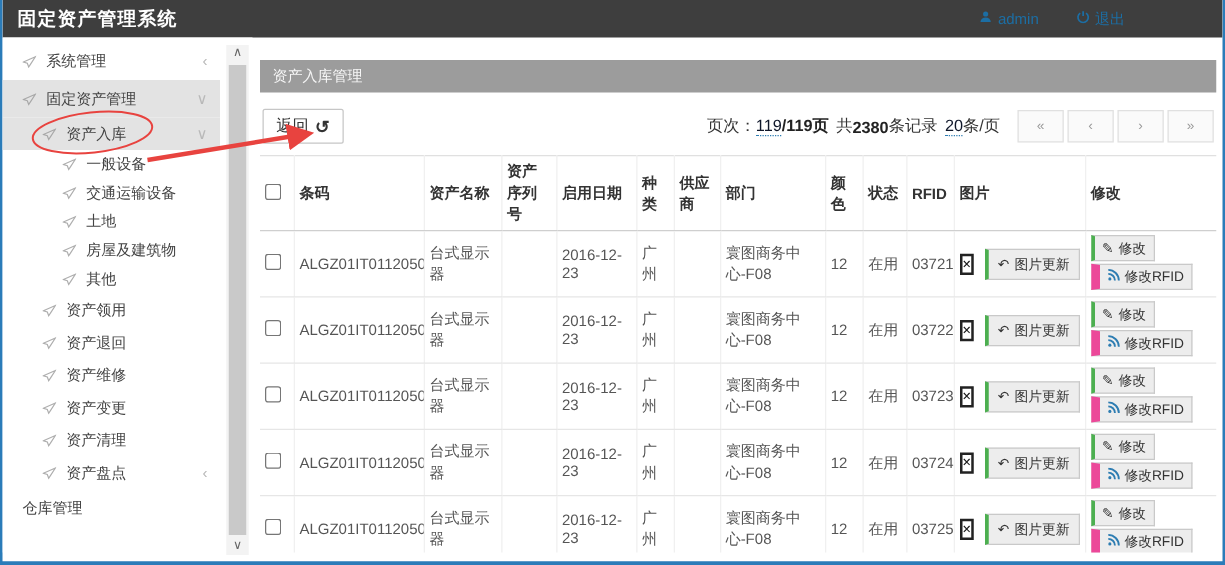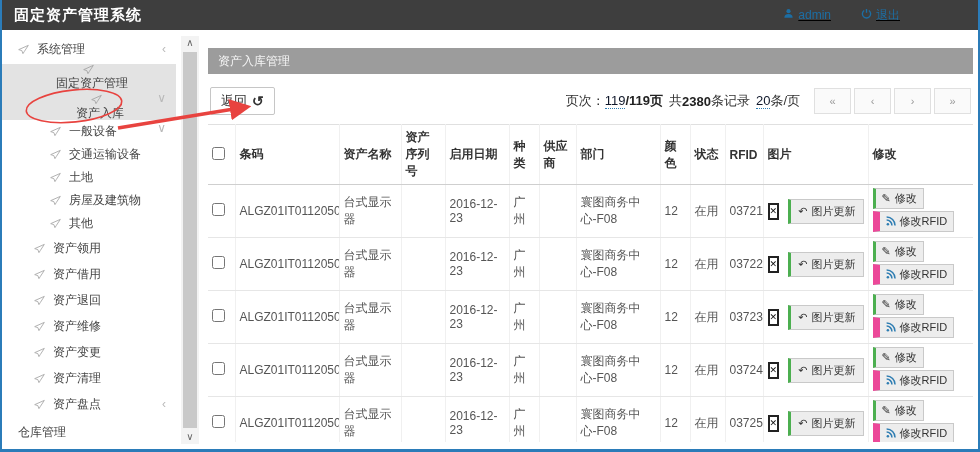--- a/index.html
+++ b/index.html
@@ -3,34 +3,34 @@
 <meta charset="utf-8">
 <style>
   * { margin:0; padding:0; box-sizing:border-box; }
   body { font-family:"Liberation Sans","DejaVu Sans",sans-serif; background:#fff; }
   .window { position:relative; width:980px; height:452px; overflow:hidden;
             border-left:2px solid #2b7cb9; border-right:2px solid #2b7cb9; border-bottom:3px solid #2b7cb9; }
 
   
   .topbar { height:30px; background:#3e3e3e; display:flex; align-items:center; }
   .app-title { color:#fff; font-size:15px; font-weight:bold; padding-left:12px; letter-spacing:1px; }
-  .topbar-right { margin-left:auto; margin-right:78px; display:flex; gap:30px;text-decoration:underline; }
+  .topbar-right { margin-left:auto; margin-right:78px; display:flex; gap:30px; }
   .toplink { display:flex; align-items:center; gap:4px; color:#1c6ea4; font-size:12px; cursor:pointer; text-decoration:none; }
 
   
   .content { display:flex; height:412px; }
 
   
   .sidebar { position:relative; width:200px; background:#fff; flex:0 0 200px; padding-top:4px; }
   .side-items { width:174px; }
   .side-item { display:flex; align-items:center; padding-right:10px; cursor:pointer; color:#444; font-size:12px; }
   .side-item[data-level="1"] { height:30px; padding-left:16px; }
   .side-item[data-level="2"] { height:26px; padding-left:32px; }
   .side-item[data-level="3"] { height:23px; padding-left:48px; }
-  .side-item[data-active="true"] { background:#e3e3e3;flex-direction:column; }
+  .side-item[data-active="true"] { background:#e3e3e3; }
   .plane { display:inline-flex; margin-right:8px; opacity:.8; }
   .side-chevron { margin-left:auto; color:#b9b9b9; font-size:12px; line-height:1; }
   .sbar { position:absolute; top:6px; right:3px; width:18px; height:408px; background:#f3f3f3; text-align:center; }
   .sbar-arrow { font-size:10px; color:#666; height:14px; line-height:14px; cursor:pointer; }
   .sbar-thumb { position:absolute; top:16px; bottom:16px; left:2px; right:2px; background:#c9c9c9; }
 
   
   .main { flex:1; padding:18px 5px 0 6px; overflow:hidden; }
   .panel-head { height:26px; background:#9c9c9c; color:#f6f6f6; font-size:12px; line-height:26px; padding-left:10px; }
   .toolbar { display:flex; align-items:center; margin:13px 2px 9px 2px; }
@@ -187,29 +187,20 @@
           <div class="side-item" data-level="2" data-active="false">
             <span class="plane">
               <svg width="11" height="11" viewBox="0 0 16 16">
                 <path d="M15 2 L1 8.2 l4.6 1.4 L7.2 14 l2.2-3.4 L15 2 Z" fill="none" stroke="#9a9a9a" stroke-width="1.4"></path>
               </svg>
             </span>
             <span class="side-label">资产领用</span>
             <span class="side-chevron"></span>
           </div>
 
-          <div class="side-item" data-level="2" data-active="false">
-            <span class="plane">
-              <svg width="11" height="11" viewBox="0 0 16 16">
-                <path d="M15 2 L1 8.2 l4.6 1.4 L7.2 14 l2.2-3.4 L15 2 Z" fill="none" stroke="#9a9a9a" stroke-width="1.4"></path>
-              </svg>
-            </span>
-            <span class="side-label">资产借用</span>
-            <span class="side-chevron"></span>
-          </div>
 
           <div class="side-item" data-level="2" data-active="false">
             <span class="plane">
               <svg width="11" height="11" viewBox="0 0 16 16">
                 <path d="M15 2 L1 8.2 l4.6 1.4 L7.2 14 l2.2-3.4 L15 2 Z" fill="none" stroke="#9a9a9a" stroke-width="1.4"></path>
               </svg>
             </span>
             <span class="side-label">资产退回</span>
             <span class="side-chevron"></span>
           </div>

